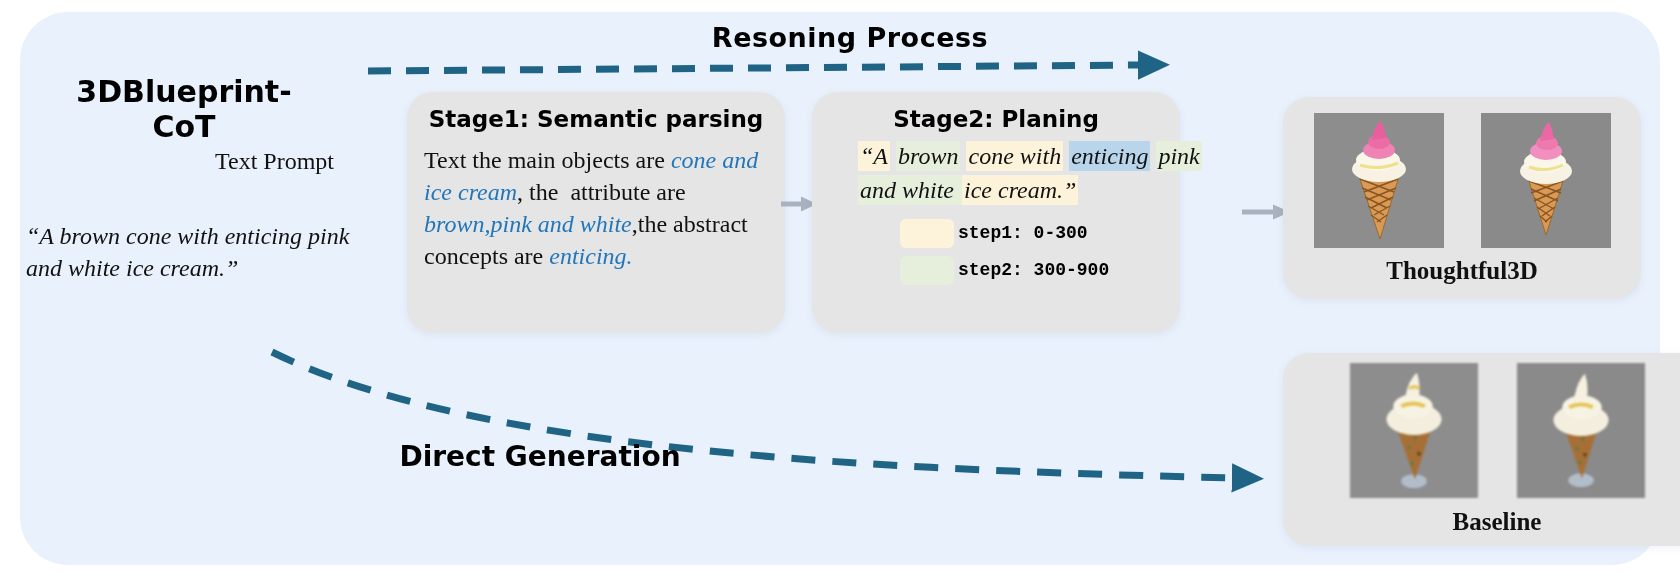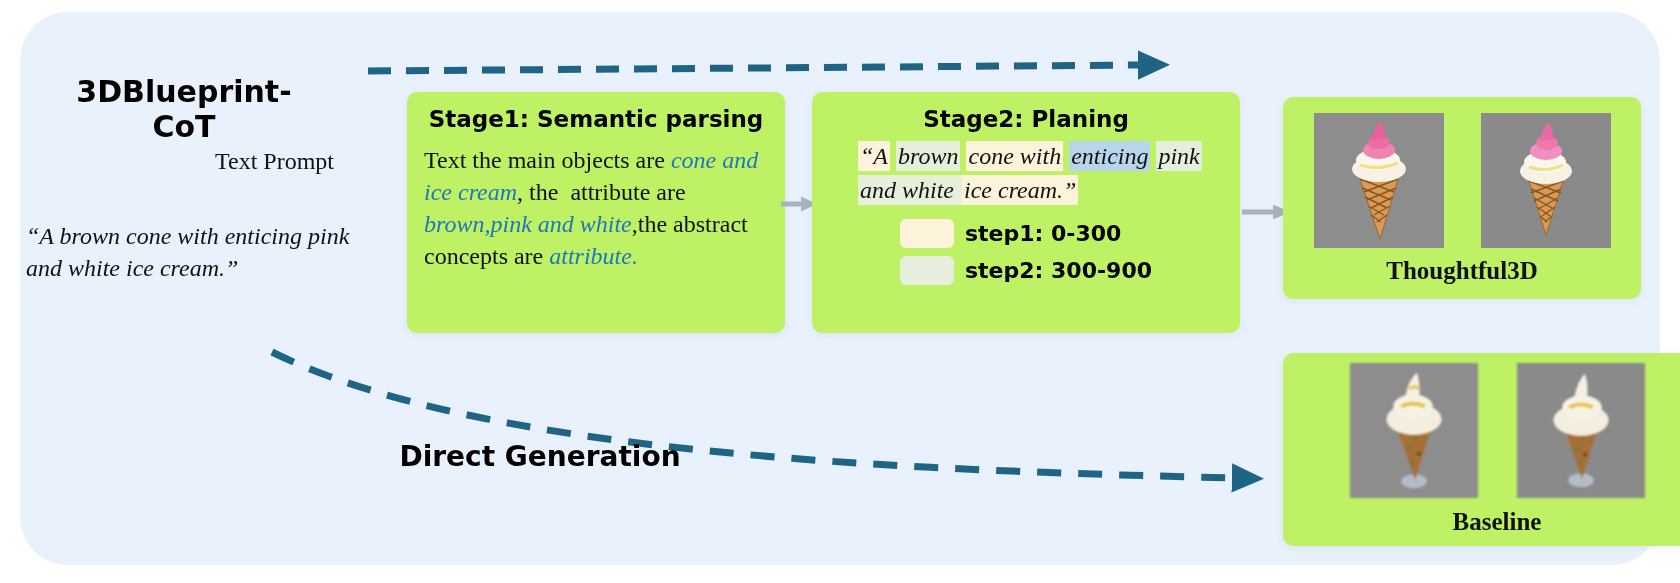--- a/index.html
+++ b/index.html
@@ -12,40 +12,40 @@
   .reasoning-label{position:absolute;left:640px;top:22px;width:420px;text-align:center;
                    font-size:27px;letter-spacing:.5px;}
   .direct-label{position:absolute;left:340px;top:440px;width:400px;text-align:center;font-size:28px;}
 
   .method-title{position:absolute;left:54px;top:74px;width:260px;text-align:center;font-size:30px;}
   .prompt-label{position:absolute;left:28px;top:148px;width:306px;text-align:right;
                 font-size:24px;font-weight:normal;}
   .prompt-quote{position:absolute;left:26px;top:220px;width:360px;font-size:24px;
                 font-style:italic;line-height:1.35;}
 
-  .card{position:absolute;background:#bef264;border-radius:10px;
+  .card{position:absolute;background:#e5e5e5;border-radius:26px;
         box-shadow:0 2px 8px rgba(60,90,140,0.08);}
   .card.stage1{left:407px;top:92px;width:378px;height:241px;}
-  .card.stage2{left:812px;top:92px;width:428px;height:241px;}
+  .card.stage2{left:812px;top:92px;width:368px;height:241px;}
   .card.result-top{left:1283px;top:97px;width:358px;height:202px;}
   .card.result-bottom{left:1283px;top:353px;width:428px;height:193px;}
 
   .stage-title{position:absolute;left:0;top:14px;width:100%;text-align:center;font-size:23px;}
   .stage1-body{position:absolute;left:17px;top:52px;width:346px;font-size:24px;line-height:1.34;
                white-space:pre-wrap;}
   .seg-blue{color:#2176bb;font-style:italic;}
 
   .stage2-quote{position:absolute;left:46px;top:48px;width:352px;font-size:24px;
                 font-style:italic;line-height:1.4;}
   .hl{padding:2px 2px;}
 
   .legend{position:absolute;left:88px;top:126px;}
   .legend-row{display:flex;align-items:center;margin-bottom:7px;height:30px;}
   .legend-swatch{width:54px;height:29px;border-radius:6px;flex:0 0 auto;}
-  .legend-text{margin-left:11px;font-size:22px;}
+  .legend-text{margin-left:4px;font-size:18px;font-family:Liberation Mono, monospace;}
 
   .render-pair{position:absolute;left:0;top:0;width:100%;display:flex;justify-content:center;gap:37px;}
   .result-top .render-pair{top:16px;}
   .result-bottom .render-pair{top:10px;}
   .render{width:130px;height:135px;display:block;}
   .render.blurry{filter:blur(1px) saturate(.95);}
   .result-label{position:absolute;left:0;width:100%;text-align:center;font-weight:bold;font-size:25px;}
   .result-top .result-label{top:160px;}
   .result-bottom .result-label{top:155px;}
 
@@ -61,29 +61,30 @@
   <svg class="overlay" width="1680" height="583" viewBox="0 0 1680 583">
     <defs>
       <marker id="head" orient="auto" markerWidth="4.6" markerHeight="4.2" refX="0.6" refY="2.1">
         <path d="M0,0 L4.6,2.1 L0,4.2 Z" fill="#1f6485"></path>
       </marker>
     </defs>
     <path d="M368,71 L1142,65" fill="none" stroke="#1f6485" stroke-width="7" stroke-dasharray="23 15" marker-end="url(#head)"></path>
     <path d="M272,352 C480,455 900,470 1236,478" fill="none" stroke="#1f6485" stroke-width="7" stroke-dasharray="24 17" marker-end="url(#head)"></path>
   </svg>
 
+  <div class="reasoning-label comic">Resoning Process</div>
   <div class="direct-label comic">Direct Generation</div>
 
   <div class="method-title comic">3DBlueprint-CoT</div>
   <div class="prompt-label">Text Prompt</div>
   <div class="prompt-quote">“A brown cone with enticing pink and white ice cream.”</div>
 
   <div class="card stage1">
     <div class="stage-title comic">Stage1: Semantic parsing</div>
-    <div class="stage1-body" id="stage1-body"><span>Text the main objects are </span><span class="seg-blue">cone and ice cream</span><span>, the  attribute are </span><span class="seg-blue">brown,pink and white</span><span>,the abstract concepts are </span><span class="seg-blue">attribute.</span></div>
+    <div class="stage1-body" id="stage1-body"><span>Text the main objects are </span><span class="seg-blue">cone and ice cream</span><span>, the  attribute are </span><span class="seg-blue">brown,pink and white</span><span>,the abstract concepts are </span><span class="seg-blue">enticing.</span></div>
   </div>
 
   <svg class="flow-arrow" style="left:781px;top:195px" width="36" height="18" viewBox="0 0 36 18">
     <line x1="0" y1="9" x2="21" y2="9" stroke="#a9b2bf" stroke-width="5"></line>
     <polygon points="20,1.5 36,9 20,16.5" fill="#a9b2bf"></polygon>
   </svg>
 
   <div class="card stage2">
     <div class="stage-title comic">Stage2: Planing</div>
     <div class="stage2-quote" id="stage2-quote"><span class="hl" style="background: rgb(253, 243, 218);">“A</span><span> </span><span class="hl" style="background: rgb(229, 239, 219);">brown</span><span> </span><span class="hl" style="background: rgb(253, 243, 218);">cone with</span><span> </span><span class="hl" style="background: rgb(185, 213, 236);">enticing</span><span> </span><span class="hl" style="background: rgb(229, 239, 219);">pink</span><span> </span><span class="hl" style="background: rgb(229, 239, 219);">and white </span><span class="hl" style="background: rgb(253, 243, 218);">ice cream.”</span></div>

